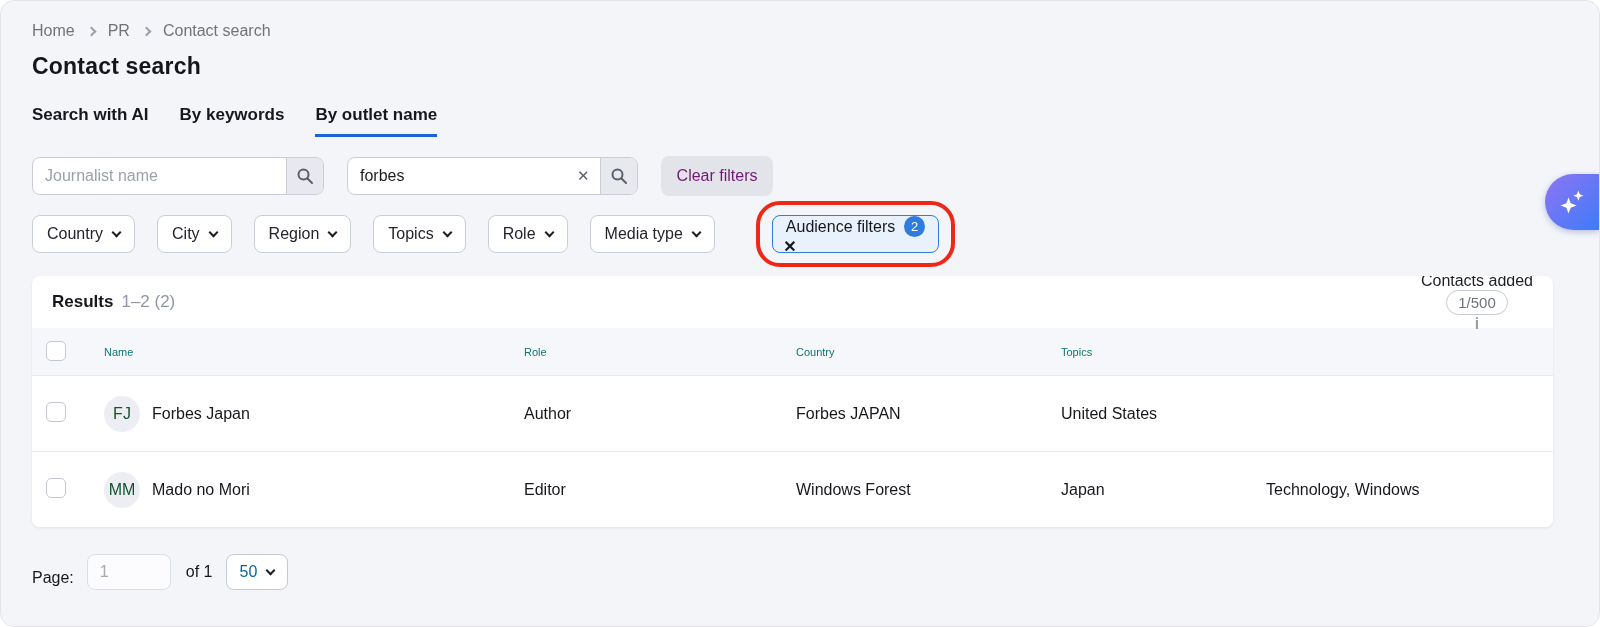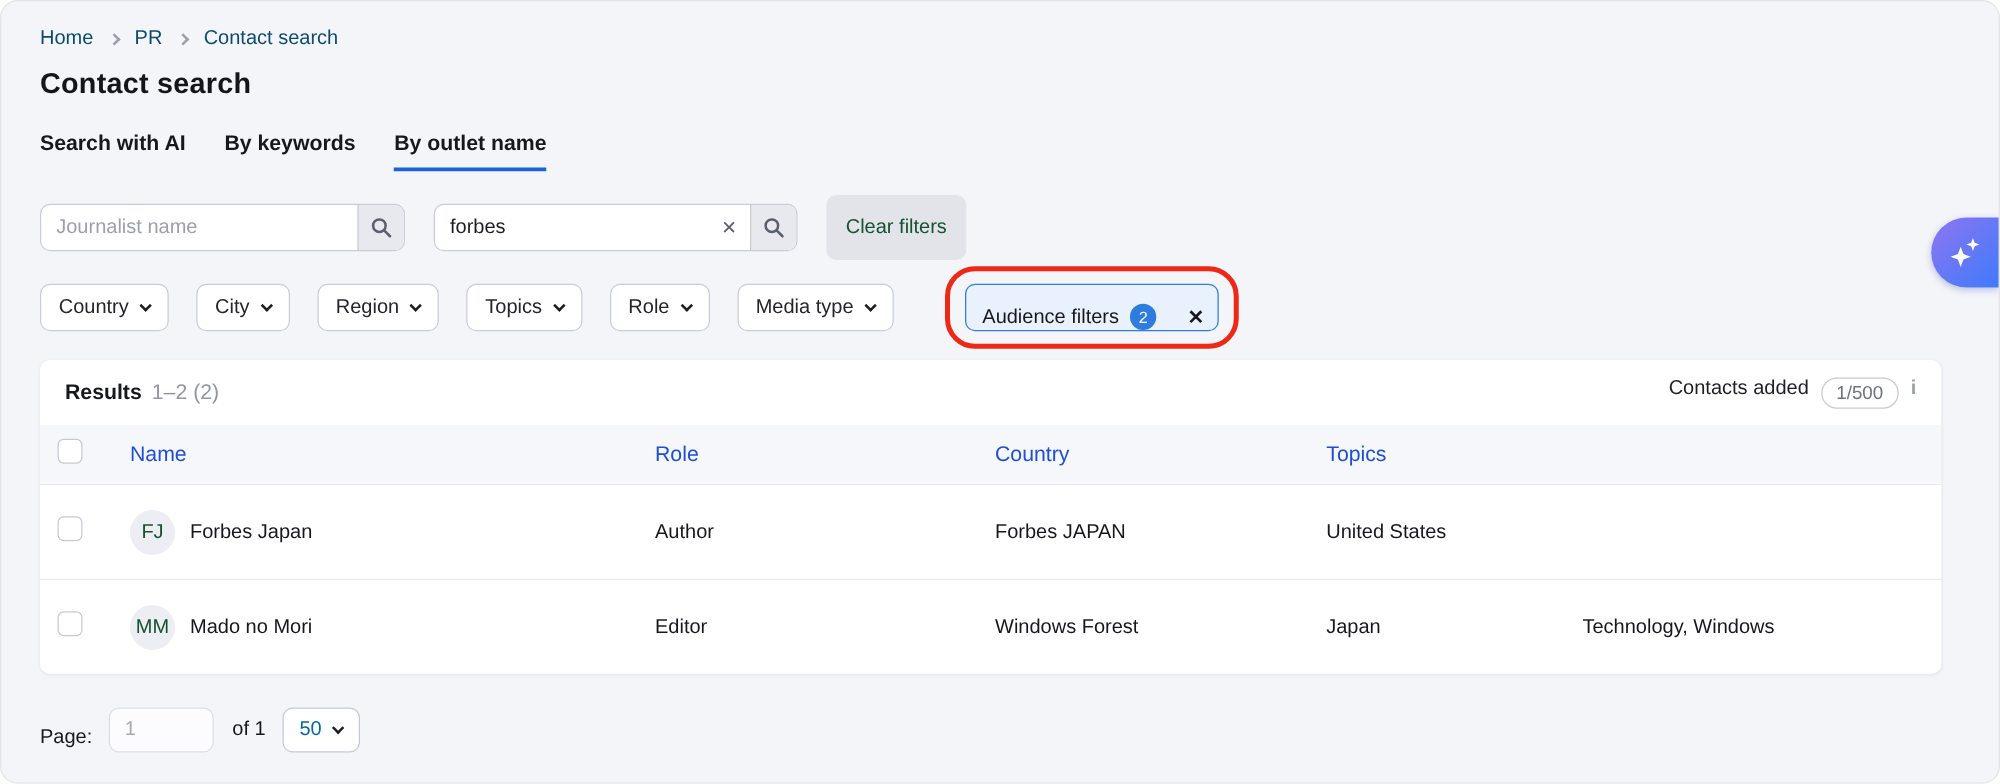--- a/index.html
+++ b/index.html
@@ -6,72 +6,72 @@
   html,body { width:1600px; height:627px; }
   body { font-family: "Liberation Sans", sans-serif; background:#ffffff; }
 
   .page {
     position:relative; width:1600px; height:627px;
     background:#f4f5f9; border:1px solid #e4e4e8; border-radius:14px;
     padding:21px 0 0 31px; overflow:hidden;
   }
 
   
-  .breadcrumb { display:flex; align-items:center; gap:13px; font-size:16px; color:#0c4a6e; }
+  .breadcrumb { display:flex; align-items:center; gap:13px; font-size:16px; color:#737373; }
   .crumb { cursor:default; }
   .chev-right { width:7px; height:7px; border-right:2px solid #9aa0ac; border-top:2px solid #9aa0ac; transform:rotate(45deg); margin-top:1px; }
 
   
   .page-title { margin-top:13px; font-size:23px; font-weight:700; color:#15161b; letter-spacing:.2px; }
 
   
   .tabs { display:flex; gap:31px; margin-top:25px; }
   .tab { font-size:17px; font-weight:600; color:#17181d; padding-bottom:9px; border-bottom:3px solid transparent; cursor:pointer; }
   .tab.active { border-bottom-color:#1a63d8; }
 
   
   .search-row { display:flex; align-items:center; margin-top:19px; gap:23px; }
   .input-group { display:flex; height:38px; border:1px solid #c9cdd6; border-radius:8px; background:#fff; overflow:hidden; }
   .input-group input { border:none; outline:none; height:100%; padding:0 12px; font-size:16px; color:#1c1d23; font-family:"Liberation Sans",sans-serif; background:transparent; }
   .input-group input::placeholder { color:#9ba0ad; }
   .ig-journalist input { width:253px; }
   .ig-outlet input { width:219px; }
   .clear-x { display:flex; align-items:center; padding:0 10px; color:#5a5f6d; font-size:15px; cursor:pointer; }
   .search-btn { width:37px; display:flex; align-items:center; justify-content:center; background:#e7e9ee; border-left:1px solid #c9cdd6; cursor:pointer; }
-  .btn-clear-filters { height:52px; padding:0 16px; background:#e2e4ea; border:none; border-radius:8px; font-size:16px; color:#14532d; font-family:"Liberation Sans",sans-serif; cursor:pointer; }
+  .btn-clear-filters { height:40px; padding:0 16px; background:#e2e4ea; border:none; border-radius:8px; font-size:16px; color:#701a75; font-family:"Liberation Sans",sans-serif; cursor:pointer; }
 
   
   .filter-row { display:flex; align-items:center; margin-top:19px; }
   .chip { display:flex; align-items:center; gap:10px; height:38px; padding:0 14px; background:#fff; border:1px solid #c9cdd6; border-radius:8px; font-size:16px; color:#24252b; cursor:pointer; margin-right:22px; }
   .chev-down { width:7px; height:7px; border-right:2px solid #1e1f25; border-bottom:2px solid #1e1f25; transform:rotate(45deg); margin-top:-4px; }
 
   .annotation-ring { display:inline-flex; border:4px solid #ee2817; border-radius:24px; padding:10px 12px; margin:-14px 0 -14px 19px; }
-  .audience-btn { display:flex; align-items:flex-end; height:38px; background:#e9f1fd; border:1.5px solid #2e7ce0; border-radius:8px; overflow:hidden; cursor:pointer; }
+  .audience-btn { display:flex; align-items:flex-start; height:38px; background:#e9f1fd; border:1.5px solid #2e7ce0; border-radius:8px; overflow:hidden; cursor:pointer;flex-direction:column; }
   .audience-main { display:flex; align-items:center; gap:9px; padding:0 13px; }
   .audience-label { font-size:16px; color:#17181d; }
   .audience-badge { width:21px; height:21px; border-radius:50%; background:#2e7ce0; color:#fff; font-size:13px; display:flex; align-items:center; justify-content:center; }
   .audience-divider { width:1.5px; background:#2e7ce0; }
   .audience-close { width:34px; display:flex; align-items:center; justify-content:center; font-size:16px; font-weight:700; color:#17181d; cursor:pointer; }
 
   
   .ai-fab { position:absolute; top:173px; right:0; width:54px; height:56px; border-radius:28px 0 0 28px; background:linear-gradient(135deg,#8f75f2 0%,#3e7bfa 100%); display:flex; align-items:center; justify-content:center; cursor:pointer; box-shadow:0 2px 6px rgba(62,86,180,.35); }
 
   
   .card { width:1521px; margin-top:23px; background:#fff; border-radius:8px; box-shadow:0 1px 3px rgba(25,30,55,.08); overflow:hidden; }
   .card-header { display:flex; align-items:center; justify-content:space-between; height:52px; padding:0 20px; }
   .results-left { display:flex; align-items:baseline; gap:8px; }
   .results-title { font-size:17px; font-weight:700; color:#17181d; }
   .results-range { font-size:17px; color:#9096a5; }
-  .results-right { display:flex; gap:10px; }
+  .results-right { display:flex; align-items:center; gap:0;flex-direction:column; }
   .contacts-added-label { font-size:16px; color:#1e1f25; }
   .contacts-pill { border:1px solid #c7cad4; border-radius:999px; padding:3px 11px; font-size:15px; color:#6e7380; }
   .info-icon { font-size:16px; font-weight:700; color:#9aa0ac; cursor:pointer; }
 
   .grid-row { display:grid; grid-template-columns:72px 420px 272px 265px 205px 1fr; align-items:center; }
-  .thead { height:47px; background:#f6f7fa; font-size:17px; color:#1d4ed8; }
+  .thead { height:47px; background:#f6f7fa; font-size:11px; color:#0f766e; }
   .cell-cb { padding-left:14px; }
   .checkbox { display:inline-block; width:20px; height:20px; background:#fff; border:1px solid #c5c9d3; border-radius:5px; cursor:pointer; }
   .trow { height:76px; border-top:1px solid #e9ebf0; font-size:16px; color:#17181d; background:#fff; }
   .name-cell { display:flex; align-items:center; gap:12px; }
   .avatar { width:36px; height:36px; border-radius:50%; background:#eceef3; color:#14532d; font-size:16px; display:flex; align-items:center; justify-content:center; }
 
   
   .pagination { display:flex; align-items:center; margin-top:27px; gap:13px; }
   .page-label { font-size:16px; color:#17181d;margin-top:12px; }
   .page-input { width:84px; height:36px; border:1px solid #dbdee5; border-radius:8px; background:#fcfcfe; color:#a6aab4; font-size:16px; padding:0 12px; outline:none; font-family:"Liberation Sans",sans-serif; }

